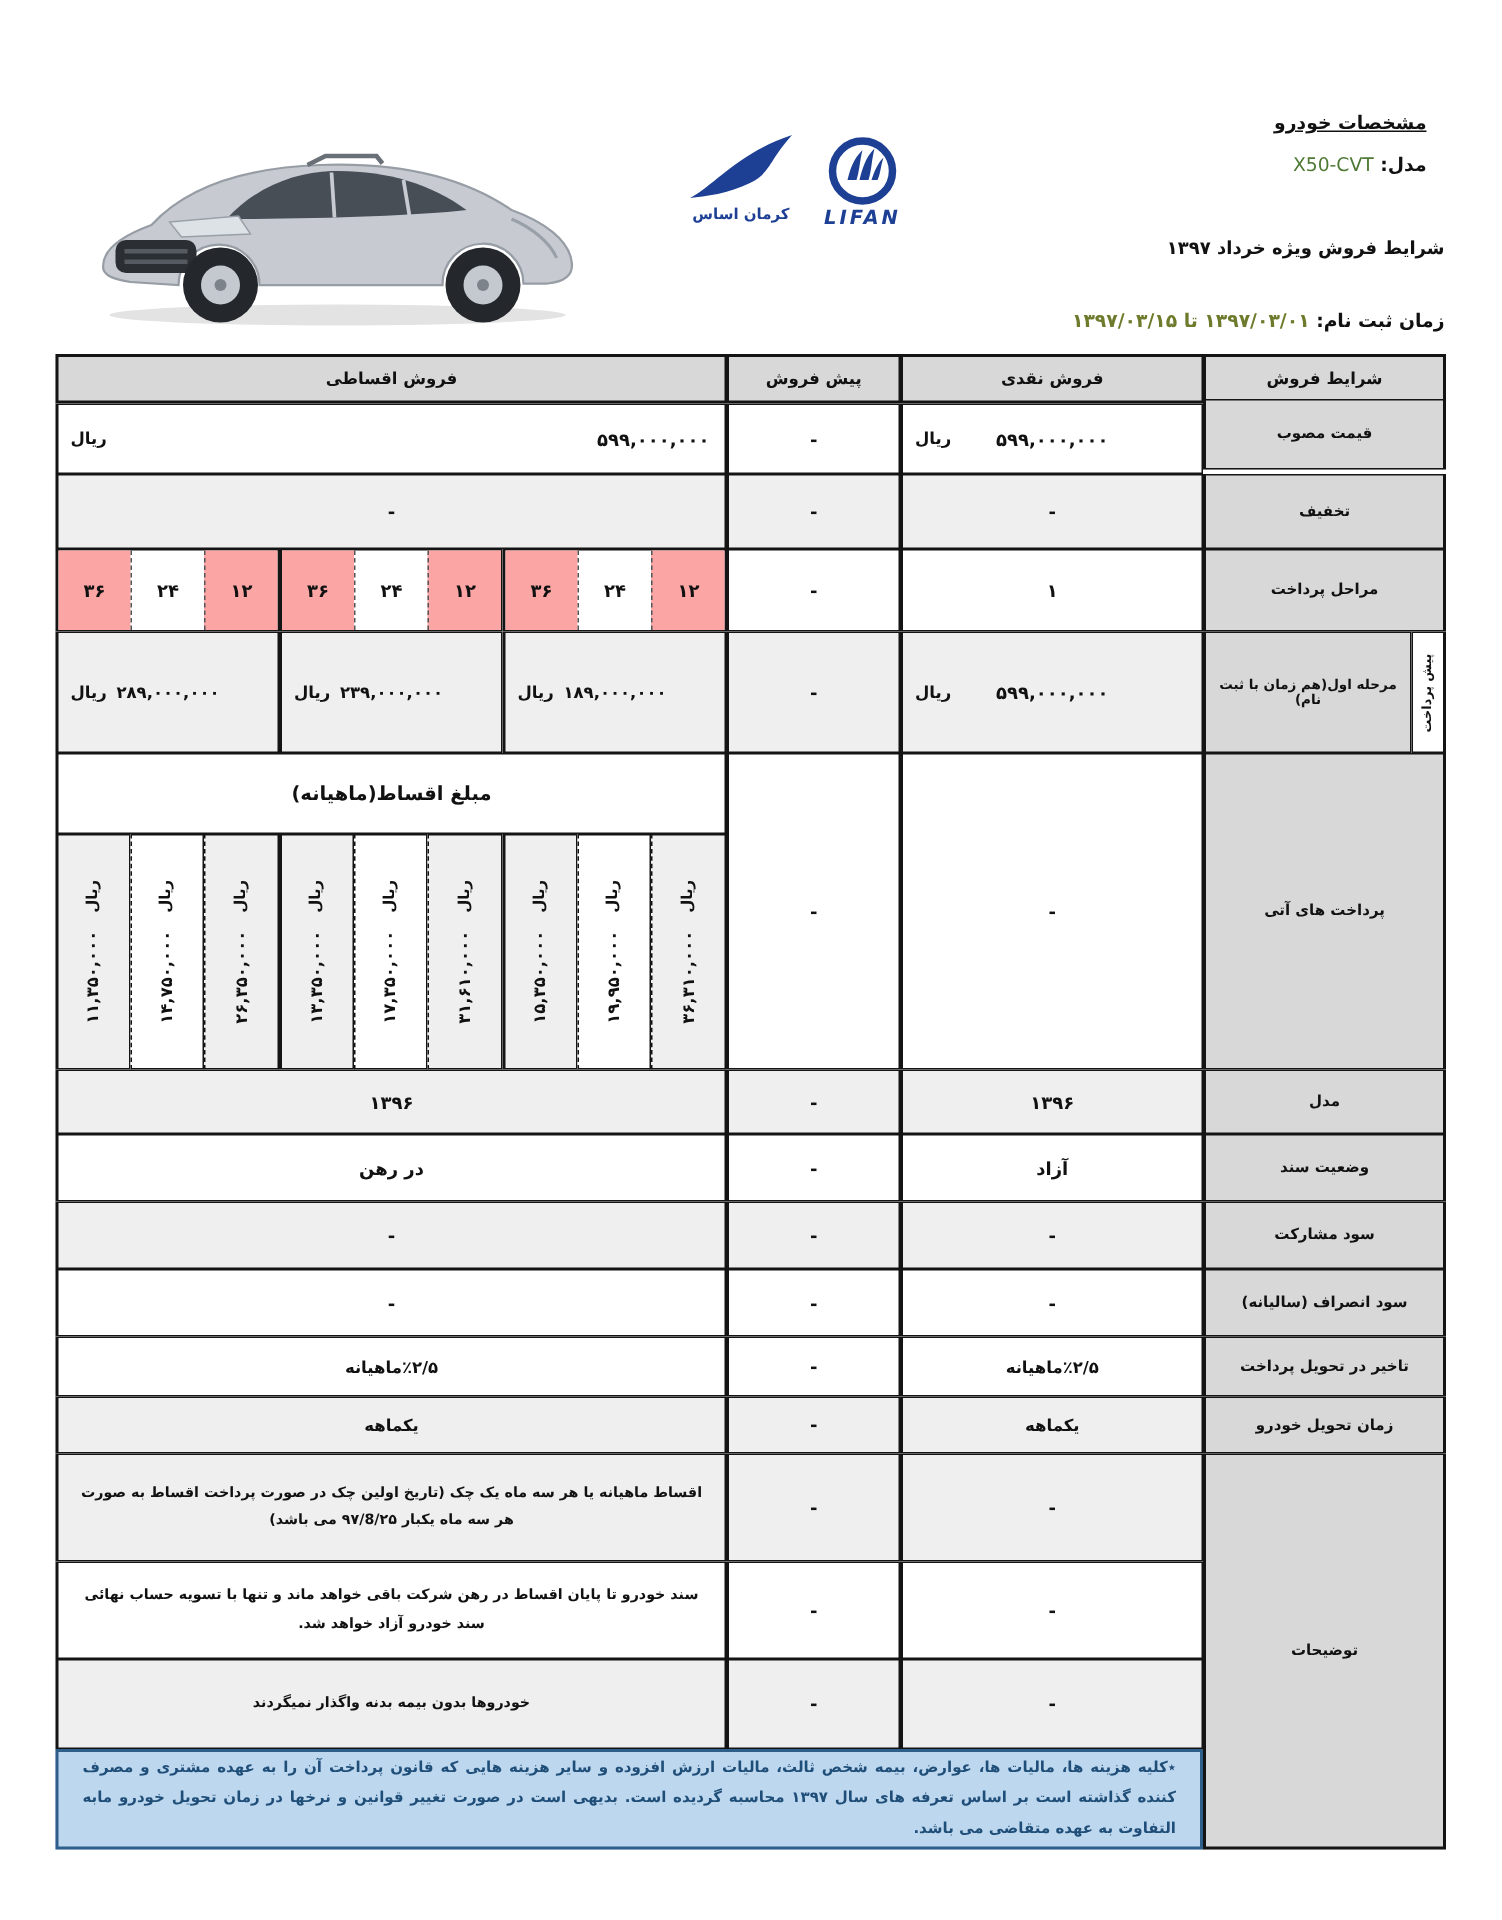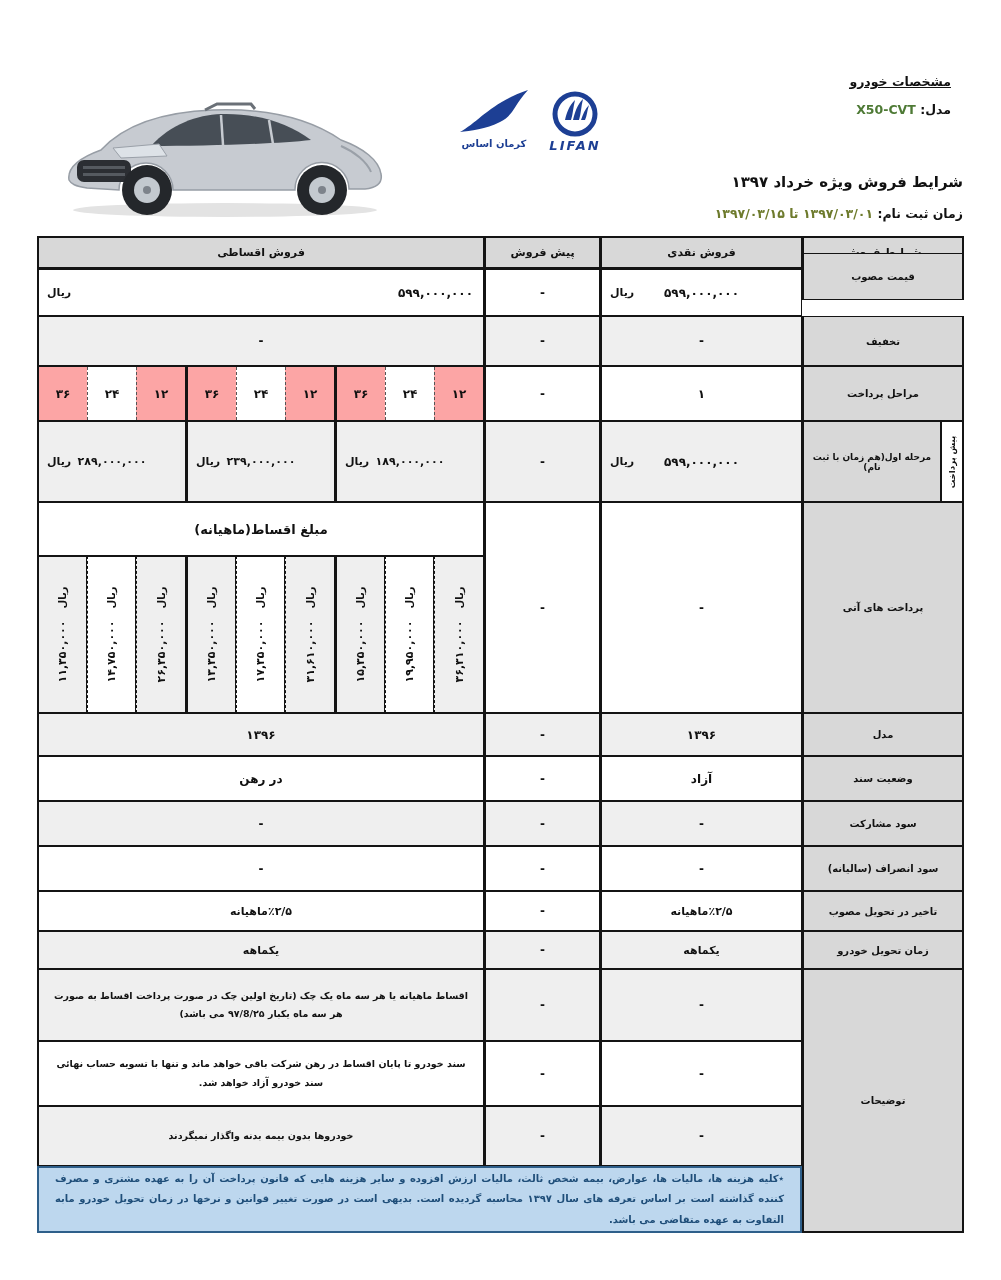--- a/index.html
+++ b/index.html
@@ -2,22 +2,22 @@
 <html lang="fa" dir="rtl"><head>
 <meta charset="utf-8">
 <style>
   html,body{margin:0;padding:0;background:#fff;}
   body{font-family:"DejaVu Sans",sans-serif;}
   #sheet{position:relative;width:1001px;height:1280px;background:#fff;overflow:hidden;direction:rtl;}
   
   .hdrtxt{position:absolute;text-align:right;color:#111;font-weight:bold;white-space:nowrap;}
   .specs-title{top:74px;right:50px;font-size:12.5px;text-decoration:underline;}
   .model-line{top:102px;right:50px;font-size:12.5px;}
-  .model-val{color:#4e7a35;font-weight:bold;}
-  .sale-title{top:173px;right:38px;font-size:15px;}
+  .model-val{color:#4e7a35;font-weight:normal;}
+  .sale-title{top:158px;right:38px;font-size:12px;}
   .reg-line{top:206px;right:38px;font-size:12.5px;}
   .reg-val{color:#6e7b2d;font-weight:bold;}
   .logo{position:absolute;}
   .logo-label{color:#1d3f94;font-weight:bold;text-align:center;}
   
   #tbl{position:absolute;left:37px;top:236px;width:928px;height:997px;}
   .cell{position:absolute;box-sizing:border-box;border:1px solid #141414;background:#fff;
         display:flex;align-items:center;justify-content:center;font-weight:bold;color:#111;
         font-size:12px;}
   .gray{background:#d8d8d8;}
@@ -106,21 +106,21 @@
 
     <div class="cell b2l" style="left:0;top:33px;width:447px;height:47px;">
       <span class="rial-left">ریال</span>
       <span class="num-right">۵۹۹,۰۰۰,۰۰۰</span>
     </div>
     <div class="cell b2l" style="left:447px;top:33px;width:116px;height:47px;">-</div>
     <div class="cell b2l" style="left:563px;top:33px;width:202px;height:47px;">
       <span class="rial-left">ریال</span>
       <span>۵۹۹,۰۰۰,۰۰۰</span>
     </div>
-    <div class="cell gray fs10 b2l b2r" style="left:765px;top:17px;width:162px;height:47px;">قیمت مصوب</div>
+    <div class="cell gray fs10 b2l b2r" style="left:765px;top:30px;width:162px;height:47px;">قیمت مصوب</div>
 
     <div class="cell lt b2l" style="left:0;top:80px;width:447px;height:50px;">-</div>
     <div class="cell lt b2l" style="left:447px;top:80px;width:116px;height:50px;">-</div>
     <div class="cell lt b2l" style="left:563px;top:80px;width:202px;height:50px;">-</div>
     <div class="cell gray fs10 b2l b2r" style="left:765px;top:80px;width:162px;height:50px;">تخفیف</div>
 
     <div class="cell b2l" style="left:0;top:130px;width:149px;height:55px;padding:0;">
       <div class="subrow">
         <div class="sub-g">۳۶</div>
         <div>۲۴</div>
@@ -245,21 +245,21 @@
     <div class="cell gray fs10 b2l b2r" style="left:765px;top:565px;width:162px;height:45px;">سود مشارکت</div>
 
     <div class="cell b2l" style="left:0;top:610px;width:447px;height:45px;">-</div>
     <div class="cell b2l" style="left:447px;top:610px;width:116px;height:45px;">-</div>
     <div class="cell b2l" style="left:563px;top:610px;width:202px;height:45px;">-</div>
     <div class="cell gray fs10 b2l b2r" style="left:765px;top:610px;width:162px;height:45px;">سود انصراف (سالیانه)</div>
 
     <div class="cell fs11 b2l" style="left:0;top:655px;width:447px;height:40px;">٪۲/۵ماهیانه</div>
     <div class="cell b2l" style="left:447px;top:655px;width:116px;height:40px;">-</div>
     <div class="cell fs11 b2l" style="left:563px;top:655px;width:202px;height:40px;">٪۲/۵ماهیانه</div>
-    <div class="cell gray fs10 b2l b2r" style="left:765px;top:655px;width:162px;height:40px;">تاخیر در تحویل مصوب</div>
+    <div class="cell gray fs10 b2l b2r" style="left:765px;top:655px;width:162px;height:40px;">تاخیر در تحویل پرداخت</div>
 
     <div class="cell lt fs11 b2l" style="left:0;top:695px;width:447px;height:38px;">یکماهه</div>
     <div class="cell lt b2l" style="left:447px;top:695px;width:116px;height:38px;">-</div>
     <div class="cell lt fs11 b2l" style="left:563px;top:695px;width:202px;height:38px;">یکماهه</div>
     <div class="cell gray fs10 b2l b2r" style="left:765px;top:695px;width:162px;height:38px;">زمان تحویل خودرو</div>
 
     <div class="cell lt note-cell b2l" style="left:0;top:733px;width:447px;height:72px;">اقساط ماهیانه یا هر سه ماه یک چک (تاریخ اولین چک در صورت پرداخت اقساط به صورت هر سه ماه یکبار ۹۷/8/۲۵ می باشد)</div>
     <div class="cell lt b2l" style="left:447px;top:733px;width:116px;height:72px;">-</div>
     <div class="cell lt b2l" style="left:563px;top:733px;width:202px;height:72px;">-</div>
     <div class="cell gray fs10 b2l b2r b2b" style="left:765px;top:733px;width:162px;height:264px;">توضیحات</div>

